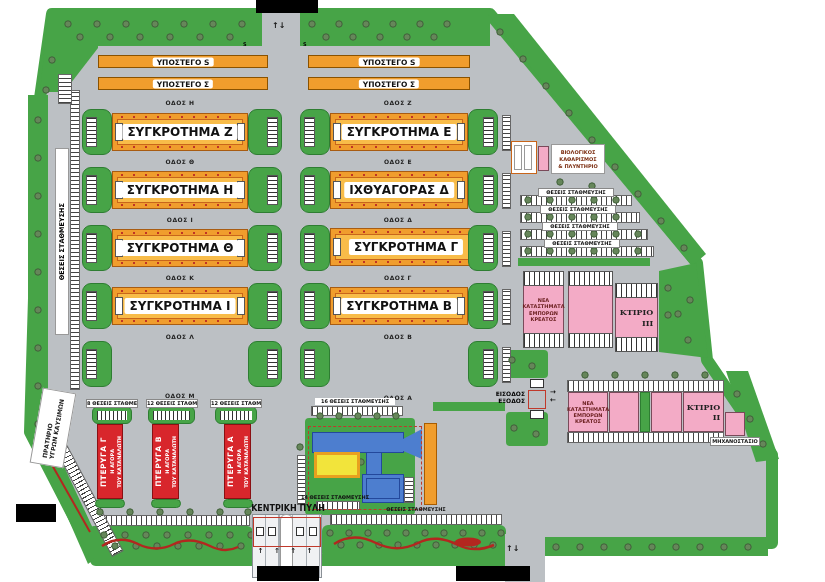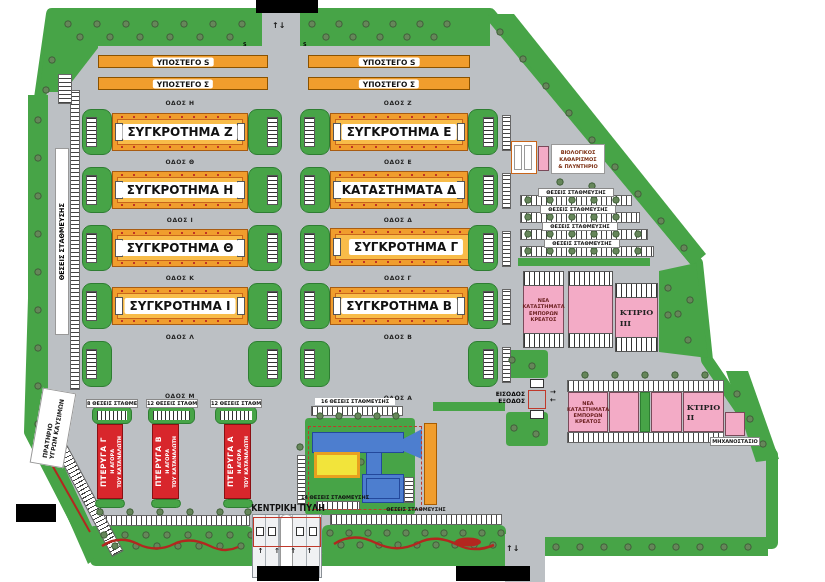--- a/index.html
+++ b/index.html
@@ -37,21 +37,21 @@
   .wname{font-size:7.5px;font-weight:bold;color:#fff;letter-spacing:.5px;}
   .wsub{font-size:5px;font-weight:bold;color:#fff;}
   .micro{font-size:5px;font-weight:bold;color:#111;background:#fff;border:1px solid #888;
     text-align:center;white-space:nowrap;line-height:1.3;z-index:20;overflow:hidden;}
   .pinkcol{background:#f3abc6;border:1px solid #7a4a5a;display:flex;align-items:center;justify-content:center;z-index:10;}
   .pinkcol::before,.pinkcol::after{content:"";position:absolute;left:-1px;right:-1px;height:13px;
     background:repeating-linear-gradient(90deg,#333 0 1px,#fff 1px 5px);border:1px solid #555;}
   .pinkcol::before{top:-1px}.pinkcol::after{bottom:-1px}
   .pinkseg{background:#f3abc6;border:1px solid #7a4a5a;display:flex;align-items:center;justify-content:center;z-index:10;}
   .meatlbl{font-size:5px;font-weight:bold;color:#6b1f1f;text-align:center;white-space:pre-line;line-height:1.25;}
-  .ktiriolbl{font-family:"DejaVu Serif",serif;font-size:8px;font-weight:bold;color:#222;text-align:left;white-space:pre-line;line-height:1.3;}
+  .ktiriolbl{font-family:"DejaVu Serif",serif;font-size:8px;font-weight:bold;color:#222;text-align:right;white-space:pre-line;line-height:1.3;}
   .notice{background:#564c9f;border:1px solid #3e3875;color:#fff;display:flex;align-items:center;justify-content:center;
     text-align:center;font-weight:bold;font-size:17px;line-height:1.3;white-space:pre-line;z-index:10;letter-spacing:.5px;}
   .blue{background:#4d7ecf;border:1px solid #23489c;z-index:10;}
   .yellow{background:#f2e43b;border:3px solid #e8a01f;z-index:10;}
   .booth{background:#fff;border:1px solid #333;z-index:12;}
   .lanes{background:repeating-linear-gradient(90deg,#f0f1f3 0 12px,#a7adb3 12px 13.5px);border:1px solid #8a9096;z-index:8;}
   .blackbox{background:#000;z-index:30;}
   .arrow{font-size:8px;font-weight:bold;color:#111;z-index:21;line-height:1;}
   .whitebox{background:#fff;border:1px solid #999;z-index:11;}
   .biolbl{font-size:5px;font-weight:bold;color:#7b2d10;white-space:pre-line;line-height:1.4;text-align:center;}
@@ -319,21 +319,21 @@
       <div class="slot r"></div>
     <span class="pill">ΣΥΓΚΡΟΤΗΜΑ Ε</span>
     </div>
   <div class="a endblk er" style="left:468px;top:109px;width:30px;height:46px"></div>
 
   <div class="a endblk el" style="left:300px;top:167px;width:30px;height:46px"></div>
   <div class="a bar" style="left:330px;top:171px;width:138px;height:38px">
     <div class="in"></div>
     <div class="slot l"></div>
       <div class="slot r"></div>
-    <span class="pill">ΚΑΤΑΣΤΗΜΑΤΑ Δ</span>
+    <span class="pill">ΙΧΘΥΑΓΟΡΑΣ Δ</span>
     </div>
   <div class="a endblk er" style="left:468px;top:167px;width:30px;height:46px"></div>
 
   <div class="a endblk el" style="left:300px;top:225px;width:30px;height:46px"></div>
   <div class="a bar" style="left:330px;top:228px;width:152px;height:38px">
     <div class="in"></div>
     <div class="slot l"></div>
       <div class="slot r"></div>
     <span class="pill">ΣΥΓΚΡΟΤΗΜΑ Γ</span>
     </div>

